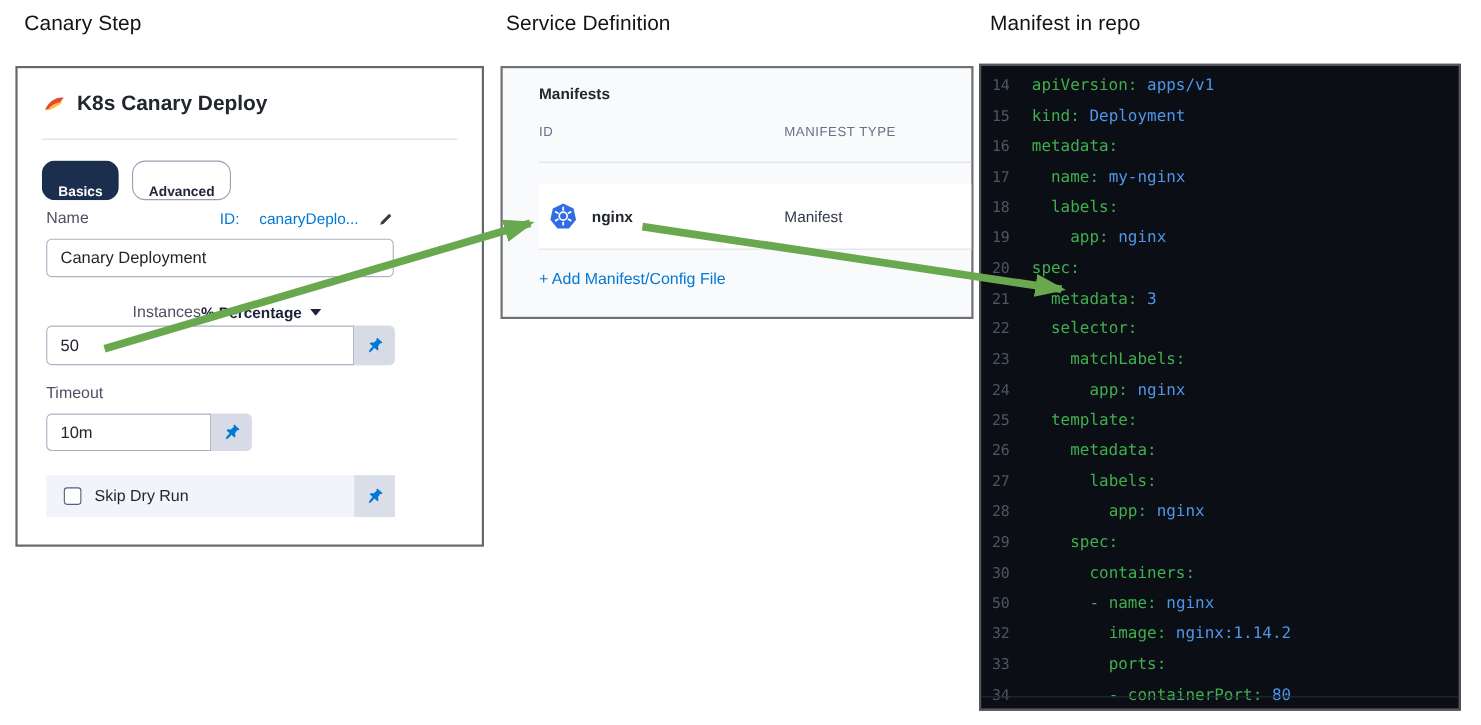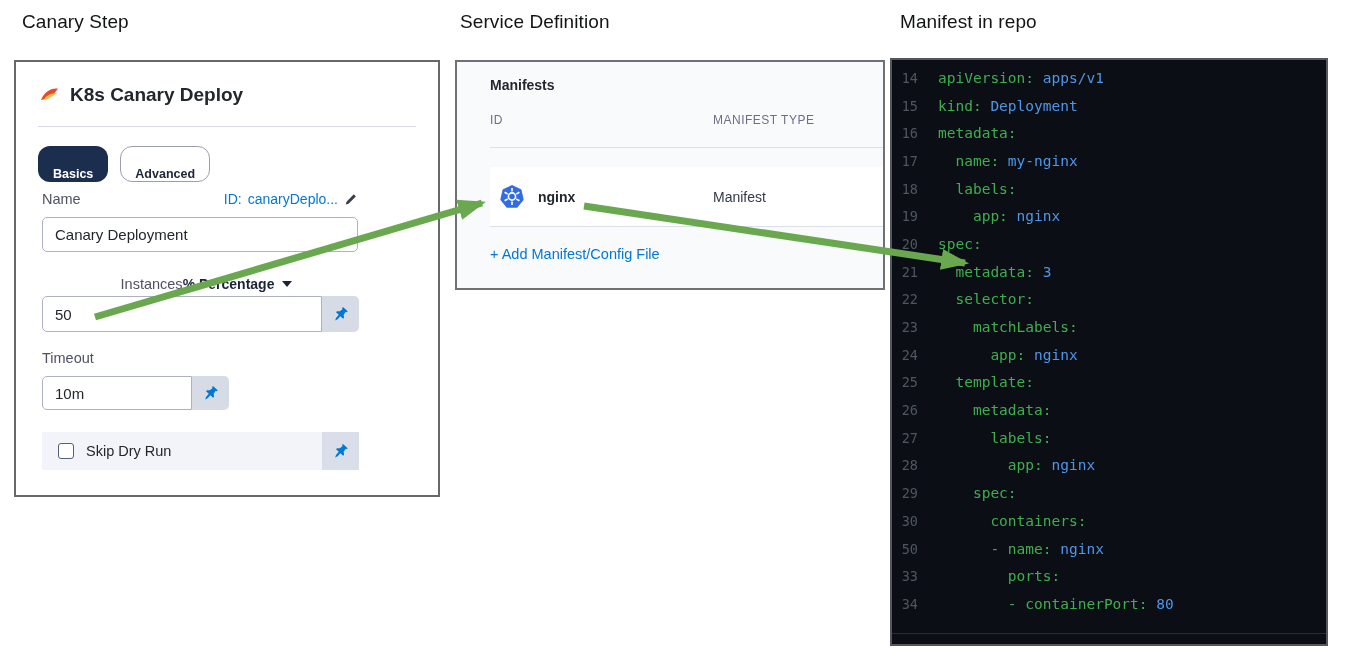--- a/index.html
+++ b/index.html
@@ -21,21 +21,21 @@
 
   .tabs { position:absolute; left:22px; top:84px; display:flex; gap:12px; }
   .tab { height:23px; line-height:21px; padding:17px 14px; border-radius:12px;
          font-size:12.5px; font-weight:bold; cursor:pointer; border:1px solid transparent; }
   .tab.active { background:var(--tab-active-bg); color:#ffffff; }
   .tab.inactive { background:#ffffff; color:#22283c; border-color:#9b9db2; }
 
   .name-row { position:absolute; left:26px; top:129px; width:316px;
               display:flex; justify-content:space-between; align-items:center; }
   .field-label { font-size:14.5px; color:#4f5162; }
-  .id-group { display:flex; align-items:center; gap:6px; font-size:14px; }
+  .id-group { display:flex; align-items:center; gap:18px; font-size:14px; }
   .id-text { color:var(--accent-blue); }
   .pencil-btn { display:flex; align-items:center; cursor:pointer; }
 
   .text-input { position:absolute; height:35px; border:1px solid #aeb0c3; border-radius:5px;
                 padding:0 12px; font-size:15px; font-weight:500; color:#22272e;
                 font-family:"Liberation Sans", sans-serif; background:#fff; outline:none; }
   .name-input { left:26px; top:155px; width:316px; }
 
   .instances-row { position:absolute; left:26px; top:214px; width:305px;
                    display:flex; justify-content:center; align-items:center;margin-left:12px; }
@@ -280,20 +280,24 @@
         </div>
         <div class="code-line">
           <span class="ln">30</span>
           <span class="code"><span>      </span><span class="key">containers:</span></span>
         </div>
         <div class="code-line">
           <span class="ln">50</span>
           <span class="code"><span>      </span><span class="key">- </span><span class="key">name:</span><span> </span><span class="val">nginx</span></span>
         </div>
         <div class="code-line">
+          <span class="ln">32</span>
+          <span class="code"><span>        </span><span class="key">image:</span><span> </span><span class="val">nginx:1.14.2</span></span>
+        </div>
+        <div class="code-line">
           <span class="ln">33</span>
           <span class="code"><span>        </span><span class="key">ports:</span></span>
         </div>
         <div class="code-line">
           <span class="ln">34</span>
           <span class="code"><span>        </span><span class="key">- </span><span class="key">containerPort:</span><span> </span><span class="val">80</span></span>
         </div>
       </div>
     <div class="code-bottom-line"></div>
   </section>

